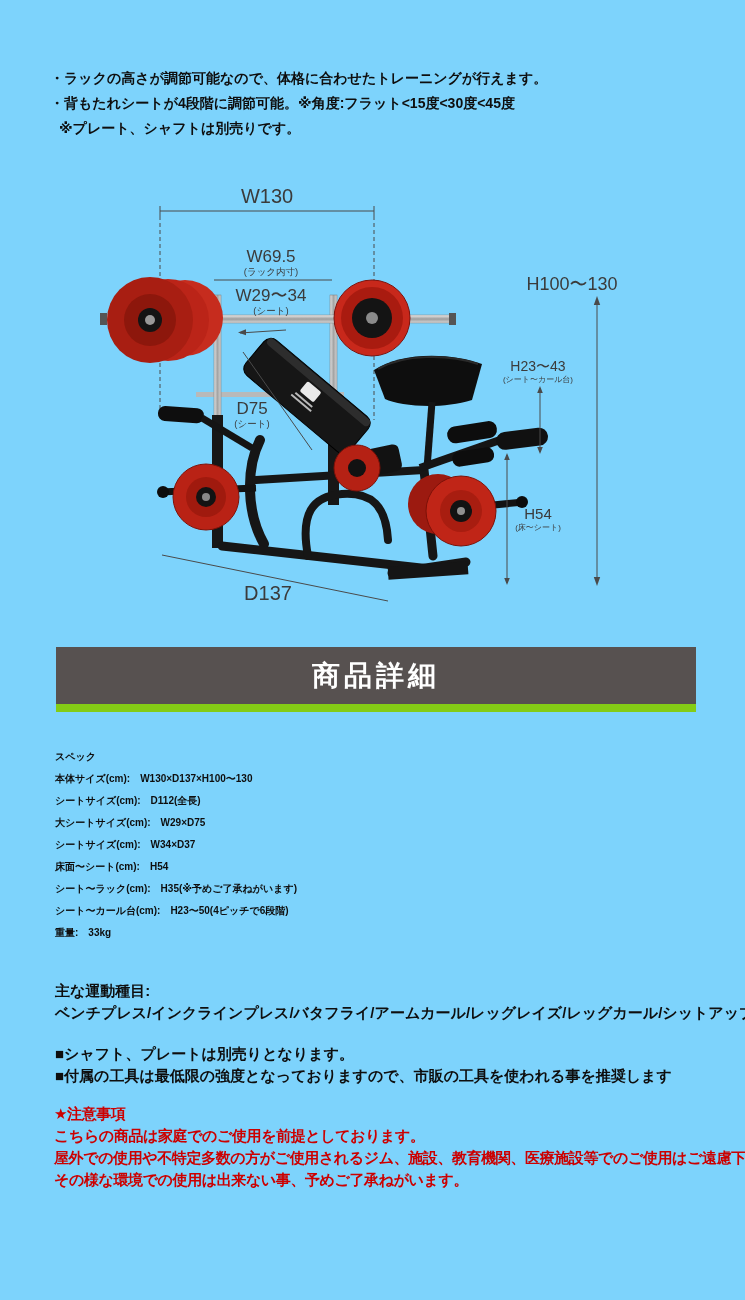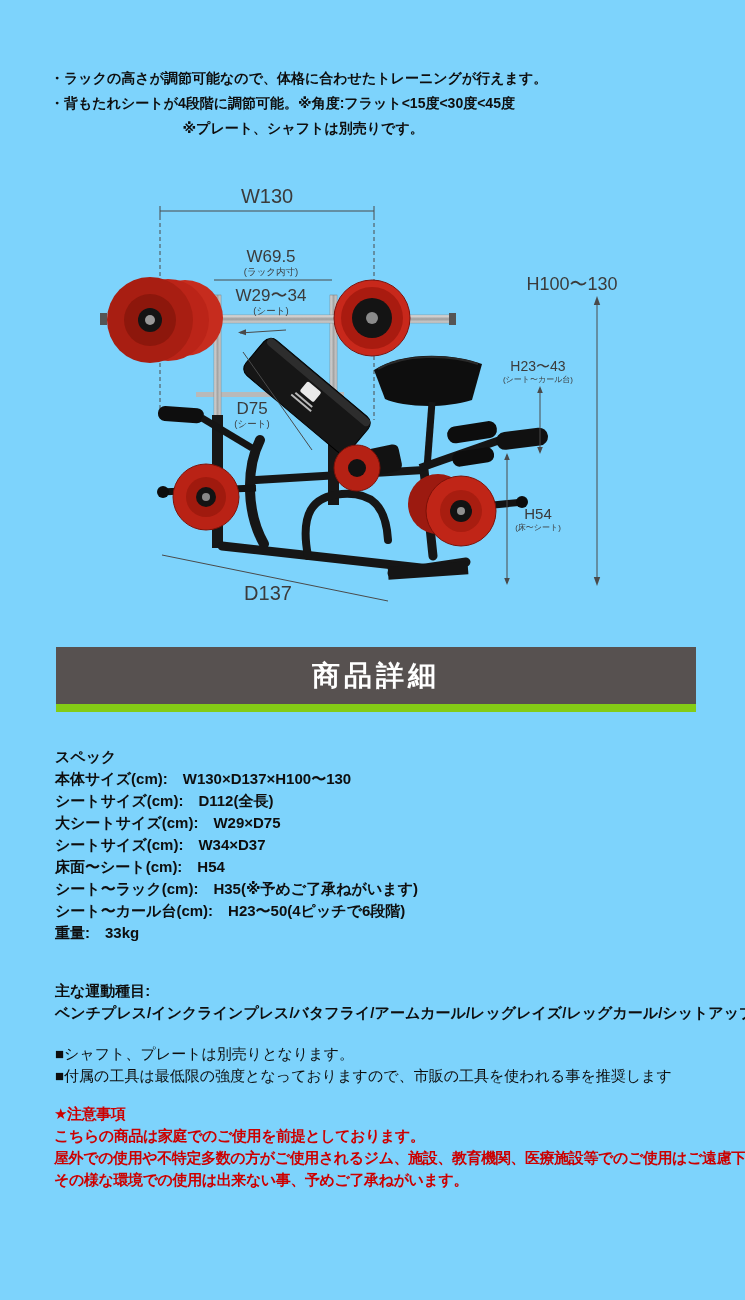--- a/index.html
+++ b/index.html
@@ -3,39 +3,39 @@
 <meta charset="utf-8">
 <style>
   html,body{margin:0;padding:0;background:#ffffff;}
   .page{
     position:relative;width:745px;height:1300px;background:#7dd3fc;overflow:hidden;
     font-family:"Liberation Sans","DejaVu Sans",sans-serif;color:#111;
   }
   
   .intro{position:absolute;left:50px;top:66px;font-size:14px;font-weight:bold;color:#0e0e0e;}
   .intro .line{line-height:25px;white-space:nowrap;}
-  .intro .indent{padding-left:9px;text-align:center;}
+  .intro .indent{padding-left:9px;}
   
   .diagram{position:absolute;left:90px;top:175px;width:570px;height:440px;}
   .dim-text{font-family:"Liberation Sans","DejaVu Sans",sans-serif;fill:#3b3b3b;}
   .dim-line{stroke:#4a4a4a;stroke-width:1;fill:none;}
   .dim-dash{stroke:#4a4a4a;stroke-width:1;stroke-dasharray:4 3;fill:none;}
   .frame{stroke:#161616;fill:none;stroke-linecap:round;}
   
   .banner{
     position:absolute;left:56px;top:647px;width:640px;height:57px;background:#575150;
     border-bottom:8px solid #84cc16;display:flex;align-items:center;justify-content:center;
   }
   .banner span{color:#fff;font-size:28px;font-weight:bold;letter-spacing:4px;}
   
-  .specs{position:absolute;left:55px;top:746px;font-size:15px;font-weight:bold;color:#0e0e0e;}
+  .specs{position:absolute;left:55px;top:746px;font-size:10px;font-weight:bold;color:#0e0e0e;}
   .specs .line{line-height:22px;white-space:nowrap;}
   .exercise{position:absolute;left:55px;top:980px;font-size:15px;font-weight:bold;color:#0e0e0e;}
   .exercise .line{line-height:22px;white-space:nowrap;}
-  .notes{position:absolute;left:55px;top:1043px;font-size:15px;font-weight:normal;color:#0e0e0e;}
+  .notes{position:absolute;left:55px;top:1043px;font-size:15px;font-weight:bold;color:#0e0e0e;}
   .notes .line{line-height:22px;white-space:nowrap;}
   
   .warning{position:absolute;left:54px;top:1103px;font-size:15px;font-weight:bold;color:#cc0000;letter-spacing:-0.4px;}
   .warning .line{line-height:22px;white-space:nowrap;}
 </style>
 </head>
 <body>
 
 <div class="page">
 

